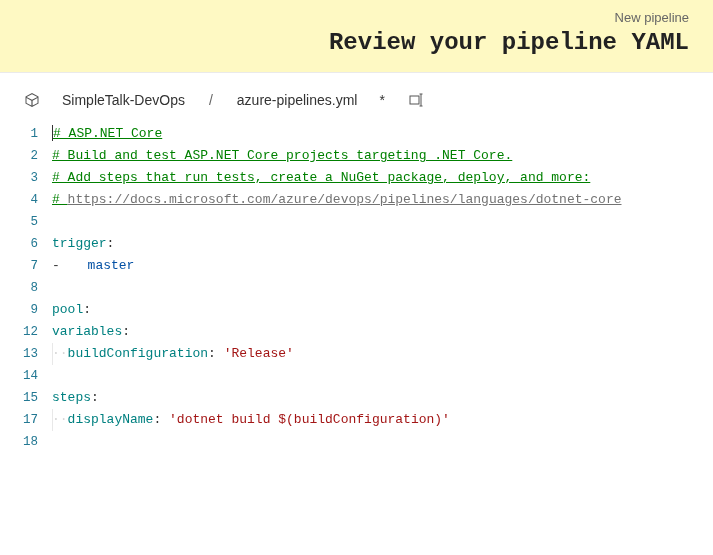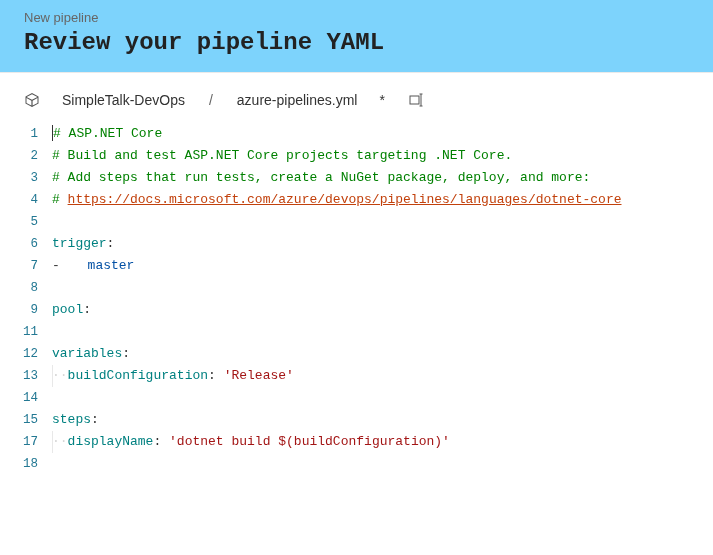--- a/index.html
+++ b/index.html
@@ -4,23 +4,24 @@
 <style>
   * { box-sizing: border-box; margin: 0; padding: 0; }
   body {
     font-family: "Segoe UI", -apple-system, sans-serif;
     background: #fff;
     width: 713px;
     height: 555px;
     overflow: hidden;
   }
   .header {
-    background: #7dd3fc;
+    background: #fef9c3;
     padding: 10px 24px 16px 24px;
     border-bottom: 1px solid #eaeaea;
+    text-align: right;
   }
   .breadcrumb-top {
     color: #666;
     font-size: 13px;
     margin-bottom: 4px;
   }
   .page-title {
     font-size: 24px;
     font-weight: 700;
     color: #222;
@@ -65,22 +66,22 @@
     flex-shrink: 0;
   }
   .code {
     white-space: pre;
     flex: 1;
     position: relative;
   }
   .code .ws {
     color: #d6d6d6;
   }
-  .tok-comment { color: #008000; }
-  .tok-link { color: #c2410c; text-decoration: underline; margin-top: 16px; }
+  .tok-comment { color: #008000; text-decoration: underline; }
+  .tok-link { color: #737373; text-decoration: underline; margin-top: 16px; }
   .tok-key { color: #008080; }
   .tok-punc { color: #333; }
   .tok-string { color: #a31515; }
   .tok-plain { color: #0451a5; margin-left: 20px; }
   .caret {
     display: inline-block;
     width: 1px;
     height: 16px;
     background: #333;
     vertical-align: middle;
@@ -155,24 +156,20 @@
     </div>
     <div class="line">
       <div class="gutter">8</div>
       <div class="code"></div>
     </div>
     <div class="line">
       <div class="gutter">9</div>
       <div class="code"><span class="tok-key">pool</span><span class="tok-punc">:</span></div>
     </div>
     <div class="line">
-      <div class="gutter">11</div>
-      <div class="code"></div>
-    </div>
-    <div class="line">
       <div class="gutter">12</div>
       <div class="code"><span class="tok-key">variables</span><span class="tok-punc">:</span></div>
     </div>
     <div class="line">
       <div class="gutter">13</div>
       <div class="code"><span class="indent-guide"></span><span class="ws">··</span><span class="tok-key">buildConfiguration</span><span class="tok-punc">: </span><span class="tok-string">'Release'</span></div>
     </div>
     <div class="line">
       <div class="gutter">14</div>
       <div class="code"></div>

